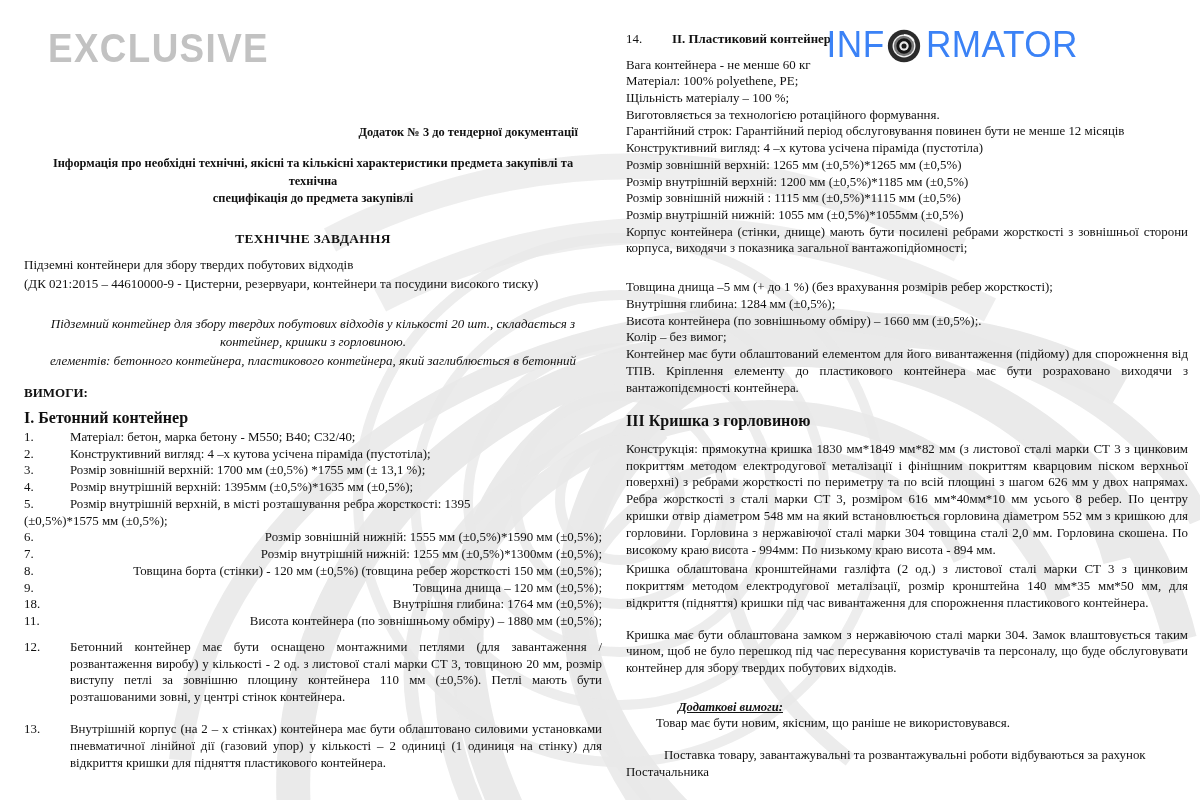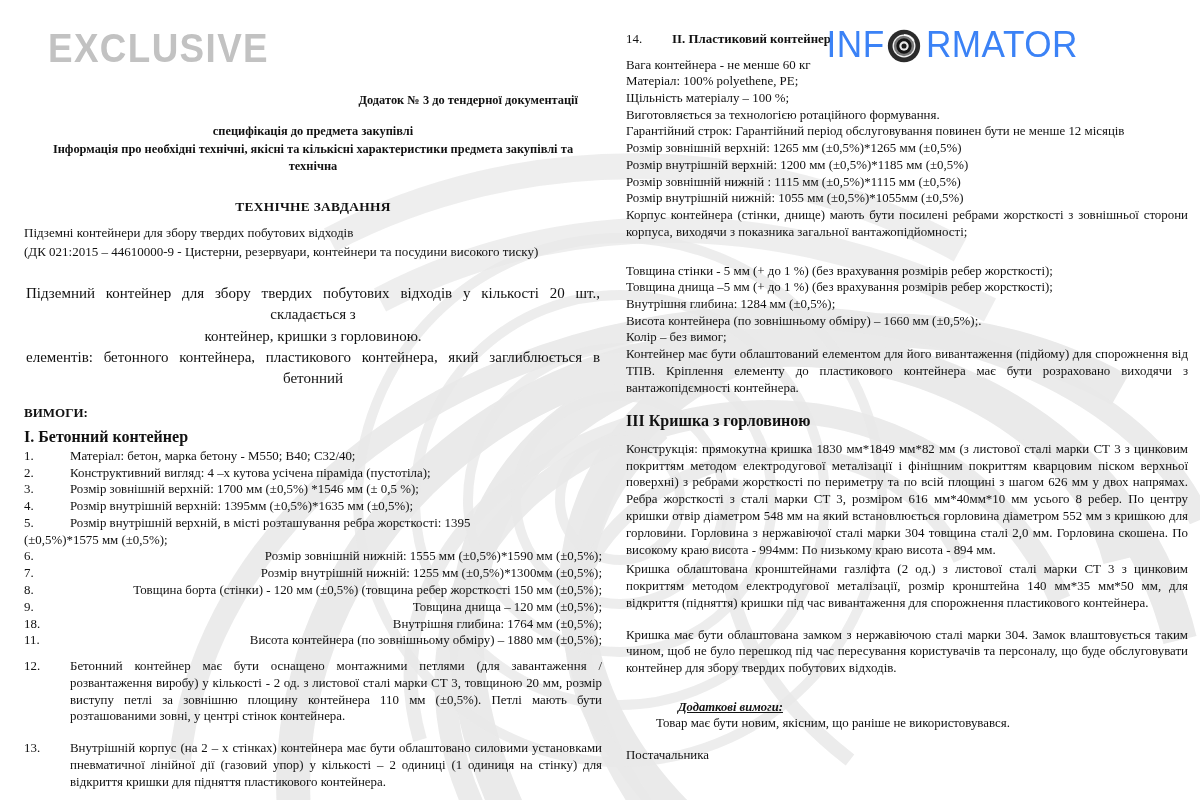--- a/index.html
+++ b/index.html
@@ -91,20 +91,21 @@
     position: absolute;
     top: 0;
     box-sizing: border-box;
     font-size: 12.6px;
     line-height: 1.29;
   }
   .col-left {
     left: 24px;
     width: 578px;
     padding-top: 92px;
+    margin-top: 32px;
   }
   .col-right {
     left: 626px;
     width: 562px;
     padding-top: 31px;
   }
   .b { font-weight: 700; }
   .center { text-align: center; }
   .spacer-s { height: 9px; }
   .spacer-m { height: 15px; }
@@ -130,23 +131,24 @@
     letter-spacing: 0.3px;
   }
   .doc-title-sub {
     text-align: left;
     font-size: 13px;
     line-height: 1.42;
   }
   .intro {
     text-align: justify;
     text-align-last: center;
-    font-size: 15px;
+    font-size: 13px;
     line-height: 1.42;
     padding: 0 2px;
+    font-style: italic;
   }
   .section-head {
     font-weight: 700;
     font-size: 13px;
   }
   .sub-head {
     font-weight: 700;
     font-size: 16px;
   }
 
@@ -264,22 +266,22 @@
   </div>
 
   <div class="columns">
 
     <div class="col col-left">
 
       <div class="doc-ref">Додаток № 3 до тендерної документації</div>
 
       <div class="spacer-m"></div>
 
+      <div class="doc-subtitle">Інформація про необхідні технічні, якісні та кількісні характеристики предмета закупівлі та технічна</div>
       <div class="doc-subtitle">специфікація до предмета закупівлі</div>
-      <div class="doc-subtitle">Інформація про необхідні технічні, якісні та кількісні характеристики предмета закупівлі та технічна</div>
 
       <div class="spacer-l"></div>
 
       <div class="doc-title">ТЕХНІЧНЕ ЗАВДАННЯ</div>
 
       <div class="spacer-s"></div>
 
       <div class="doc-title-sub">Підземні контейнери для збору твердих побутових відходів</div>
       <div class="doc-title-sub">(ДК 021:2015 – 44610000-9 - Цистерни, резервуари, контейнери та посудини високого тиску)</div>
 
@@ -300,21 +302,21 @@
       <div class="num-item">
         <span class="num">1.</span>
         <span class="body">Матеріал: бетон, марка бетону - М550; В40; С32/40;</span>
       </div>
       <div class="num-item">
         <span class="num">2.</span>
         <span class="body">Конструктивний вигляд: 4 –х кутова усічена піраміда (пустотіла);</span>
       </div>
       <div class="num-item">
         <span class="num">3.</span>
-        <span class="body">Розмір зовнішній верхній: 1700 мм (±0,5%) *1546 мм (± 0,5 %);</span>
+        <span class="body">Розмір зовнішній верхній: 1700 мм (±0,5%) *1755 мм (± 13,1 %);</span>
       </div>
       <div class="num-item">
         <span class="num">4.</span>
         <span class="body">Розмір внутрішній верхній: 1395мм (±0,5%)*1635 мм (±0,5%);</span>
       </div>
       <div class="num-item">
         <span class="num">5.</span>
         <span class="body">Розмір внутрішній верхній, в місті розташування ребра жорсткості: 1395</span>
       </div>
       <div class="cont-line">(±0,5%)*1575 мм (±0,5%);</div>
@@ -366,30 +368,30 @@
         <span class="b">II. Пластиковий контейнер</span>
       </div>
 
       <div class="spacer-s"></div>
 
       <div class="spec-line">Вага контейнера - не менше 60  кг</div>
       <div class="spec-line">Матеріал: 100% polyethene, PE;</div>
       <div class="spec-line">Щільність матеріалу – 100 %;</div>
       <div class="spec-line">Виготовляється за технологією ротаційного формування.</div>
       <div class="spec-line">Гарантійний строк: Гарантійний період обслуговування повинен бути не менше 12 місяців</div>
+      <div class="spec-line">Конструктивний вигляд: 4 –х кутова усічена піраміда (пустотіла)</div>
       <div class="spec-line">Розмір зовнішній верхній: 1265 мм (±0,5%)*1265 мм (±0,5%)</div>
       <div class="spec-line">Розмір внутрішній верхній: 1200 мм (±0,5%)*1185 мм (±0,5%)</div>
       <div class="spec-line">Розмір зовнішній нижній : 1115 мм (±0,5%)*1115 мм (±0,5%)</div>
       <div class="spec-line">Розмір внутрішній нижній: 1055 мм (±0,5%)*1055мм (±0,5%)</div>
 
       <div class="para">Корпус контейнера (стінки, днище) мають бути посилені ребрами жорсткості з зовнішньої сторони корпуса, виходячи з показника загальної вантажопідйомності;</div>
 
       <div class="spacer-l"></div>
 
-      <div class="spec-line">Товщина стінки - 5 мм (+ до 1 %) (без врахування розмірів ребер жорсткості);</div>
       <div class="spec-line">Товщина днища –5 мм (+ до 1 %) (без врахування розмірів ребер жорсткості);</div>
       <div class="spec-line">Внутрішня глибина: 1284 мм (±0,5%);</div>
       <div class="spec-line">Висота контейнера (по зовнішньому обміру)  – 1660 мм (±0,5%);.</div>
       <div class="spec-line">Колір – без вимог;</div>
 
       <div class="para">Контейнер має бути облаштований елементом для його вивантаження (підйому) для спорожнення від ТПВ. Кріплення елементу до пластикового контейнера має бути розраховано виходячи з вантажопідємності контейнера.</div>
 
       <div class="spacer-m"></div>
 
       <div class="sub-head">III Кришка з горловиною</div>
@@ -406,18 +408,19 @@
 
       <div class="para">Кришка має бути облаштована замком з нержавіючою сталі марки 304. Замок влаштовується таким чином, щоб не було перешкод під час пересування  користувачів та персоналу, що буде обслуговувати контейнер для збору твердих побутових відходів.</div>
 
       <div class="spacer-l"></div>
 
       <div class="extra-req">Додаткові вимоги:</div>
       <div class="para indent-1">Товар має бути новим, якісним, що раніше не використовувався.</div>
 
       <div class="spacer-m"></div>
 
+      <div class="para indent-2">Поставка товару, завантажувальні та розвантажувальні роботи відбуваються за рахунок</div>
       <div class="para">Постачальника</div>
 
     </div>
 
   </div>
 </div>
 
 </body></html>

